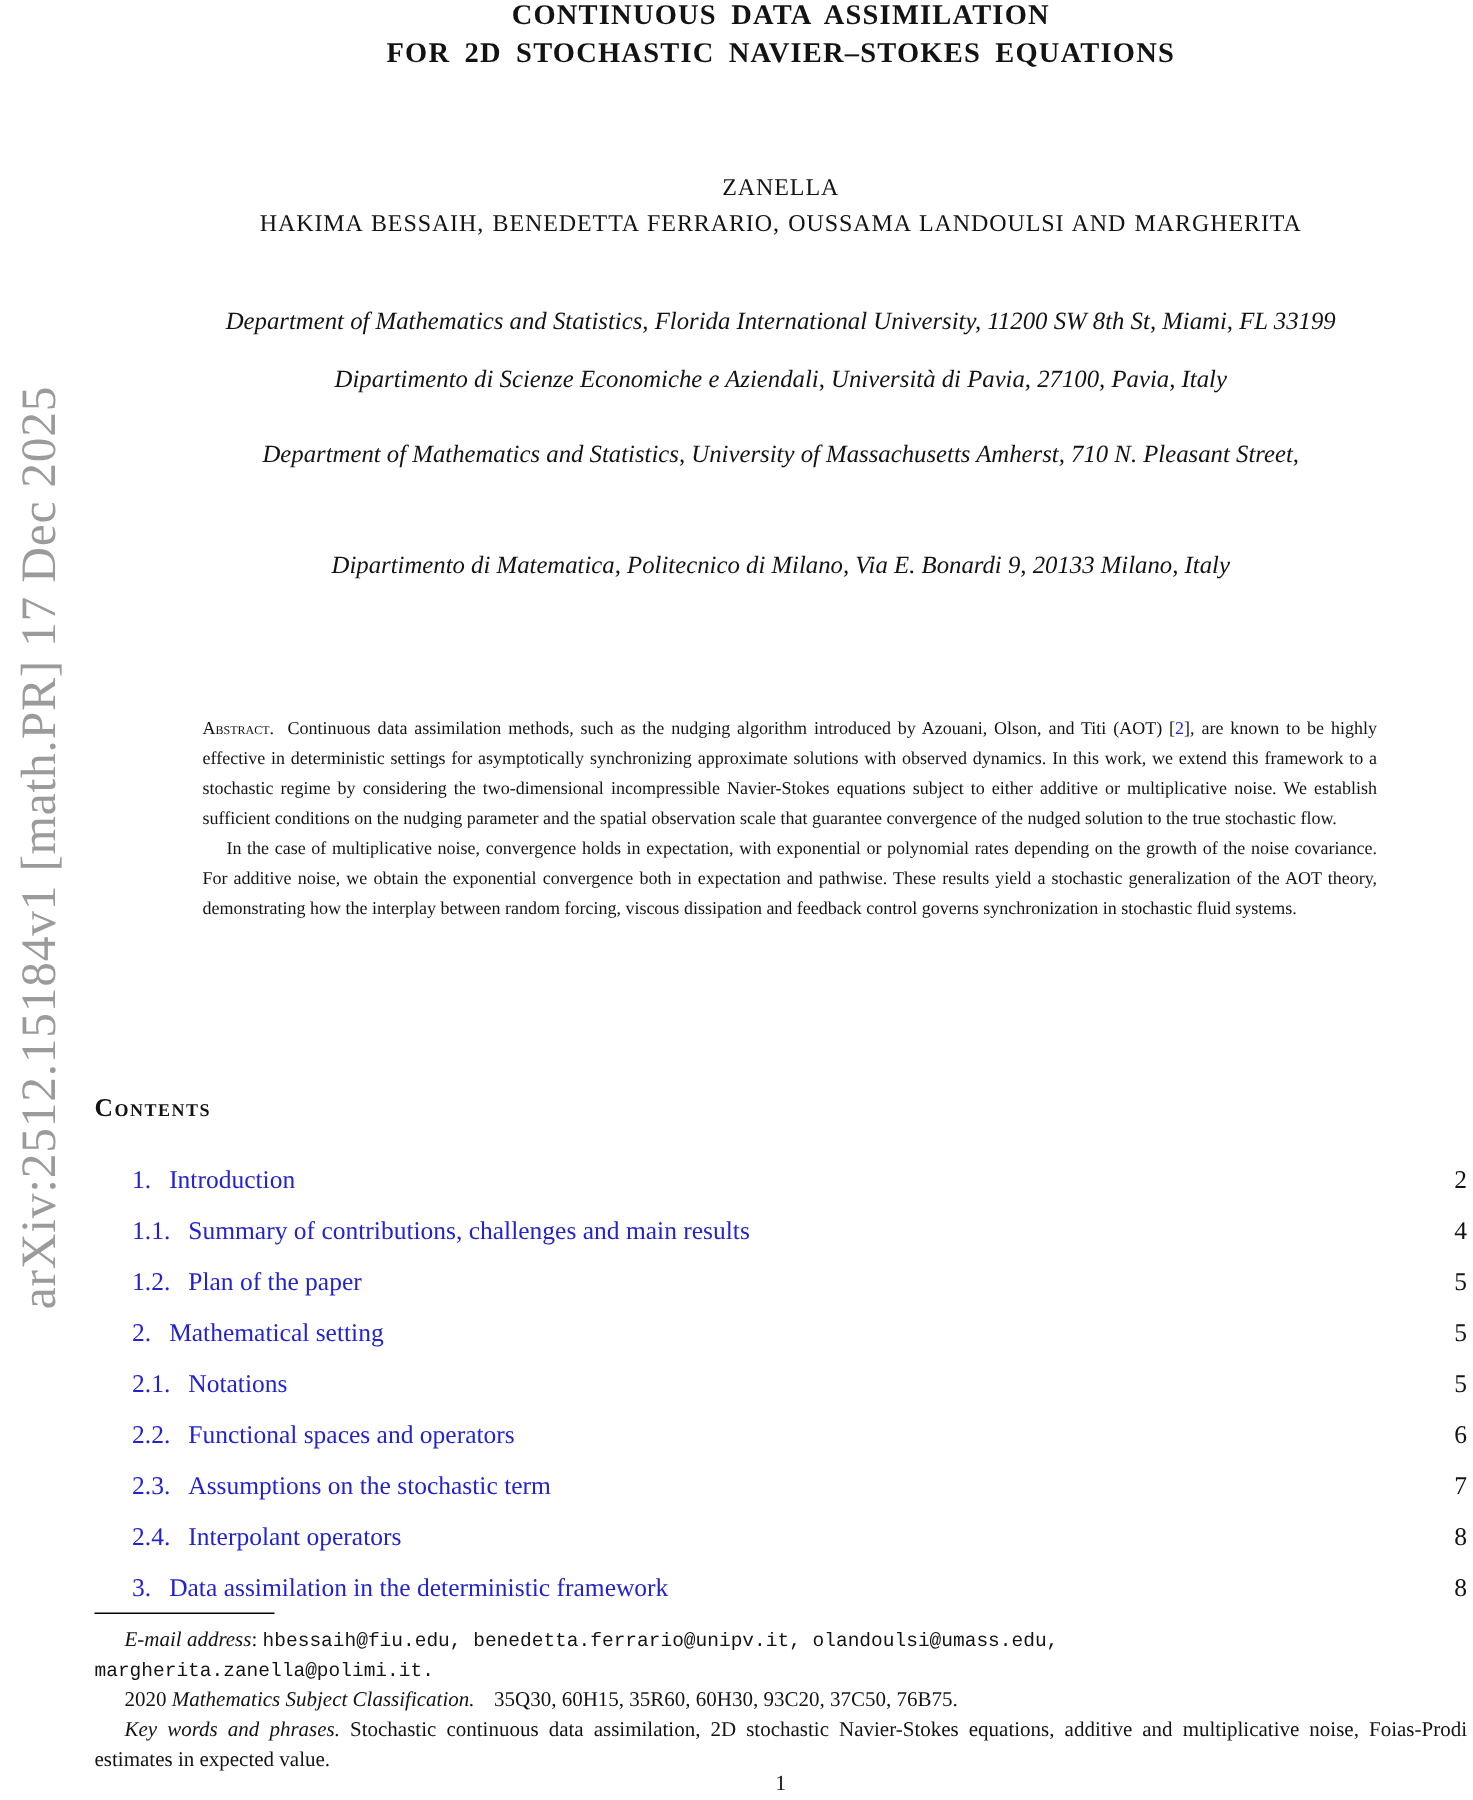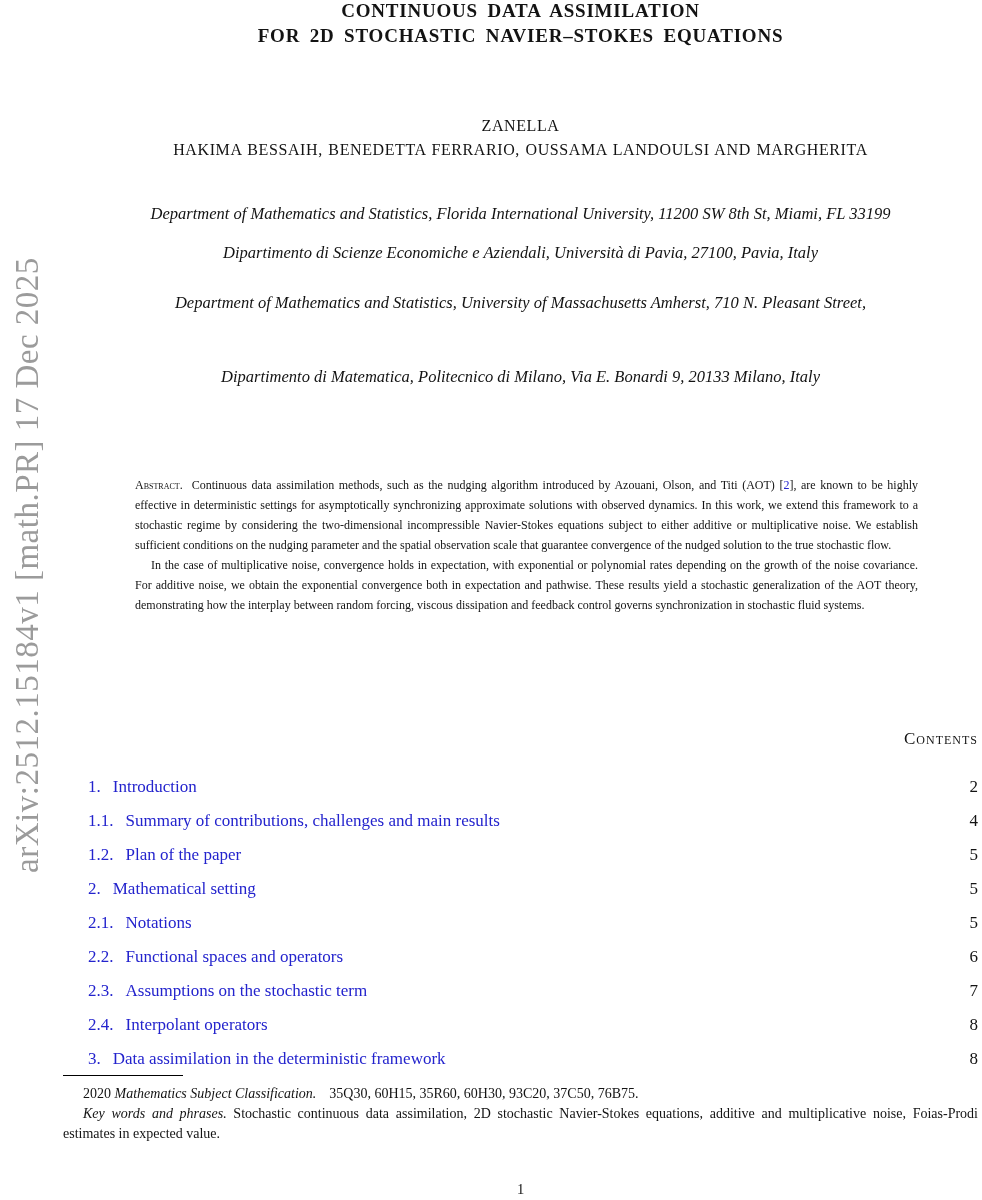--- a/index.html
+++ b/index.html
@@ -62,24 +62,25 @@
     font-size: 12px;
     line-height: 20px;
     text-align: justify;
     margin-top: 47px;
   }
   .abstract-label { font-variant: small-caps; margin-right: 9px; }
   .abstract .p2 { text-indent: 16px; }
   .ref-link { color: #2323cd; text-decoration: none; cursor: pointer; }
   .contents-heading {
     top: 729px;
-    text-align: right;
+    text-align: left;
     font-variant: small-caps;
     font-size: 17px;
     letter-spacing: 1px;
+    font-weight: bold;
   }
   .toc { top: 770px; }
   .toc-row {
     display: flex;
     align-items: baseline;
     height: 34px;
     line-height: 34px;
     padding-left: 25px;
     font-size: 17px;
   }
@@ -225,19 +226,20 @@
       <span class="toc-num">3.</span>
       <span class="toc-label">Data assimilation in the deterministic framework</span>
     </a>
     <span class="toc-page">8</span>
   </div>
 </div>
 
   <div class="fn-rule"></div>
 
   <div class="block footnotes">
+    <p class="fn-para"><span class="italic">E-mail address</span><span>: </span><span class="mono">hbessaih@fiu.edu, benedetta.ferrario@unipv.it, olandoulsi@umass.edu,</span><span class="mono mono-line2">margherita.zanella@polimi.it.</span></p>
     <p class="fn-para"><span>2020 </span><span class="italic">Mathematics Subject Classification.</span><span class="msc-codes">35Q30, 60H15, 35R60, 60H30, 93C20, 37C50, 76B75.</span></p>
     <p class="fn-para fn-keywords"><span class="italic">Key words and phrases.</span> <span>Stochastic continuous data assimilation, 2D stochastic Navier-Stokes equations, additive and multiplicative noise, Foias-Prodi estimates in expected value.</span></p>
   </div>
 
   <div class="block pagenum">1</div>
 
 </div>
 
 </body></html>

